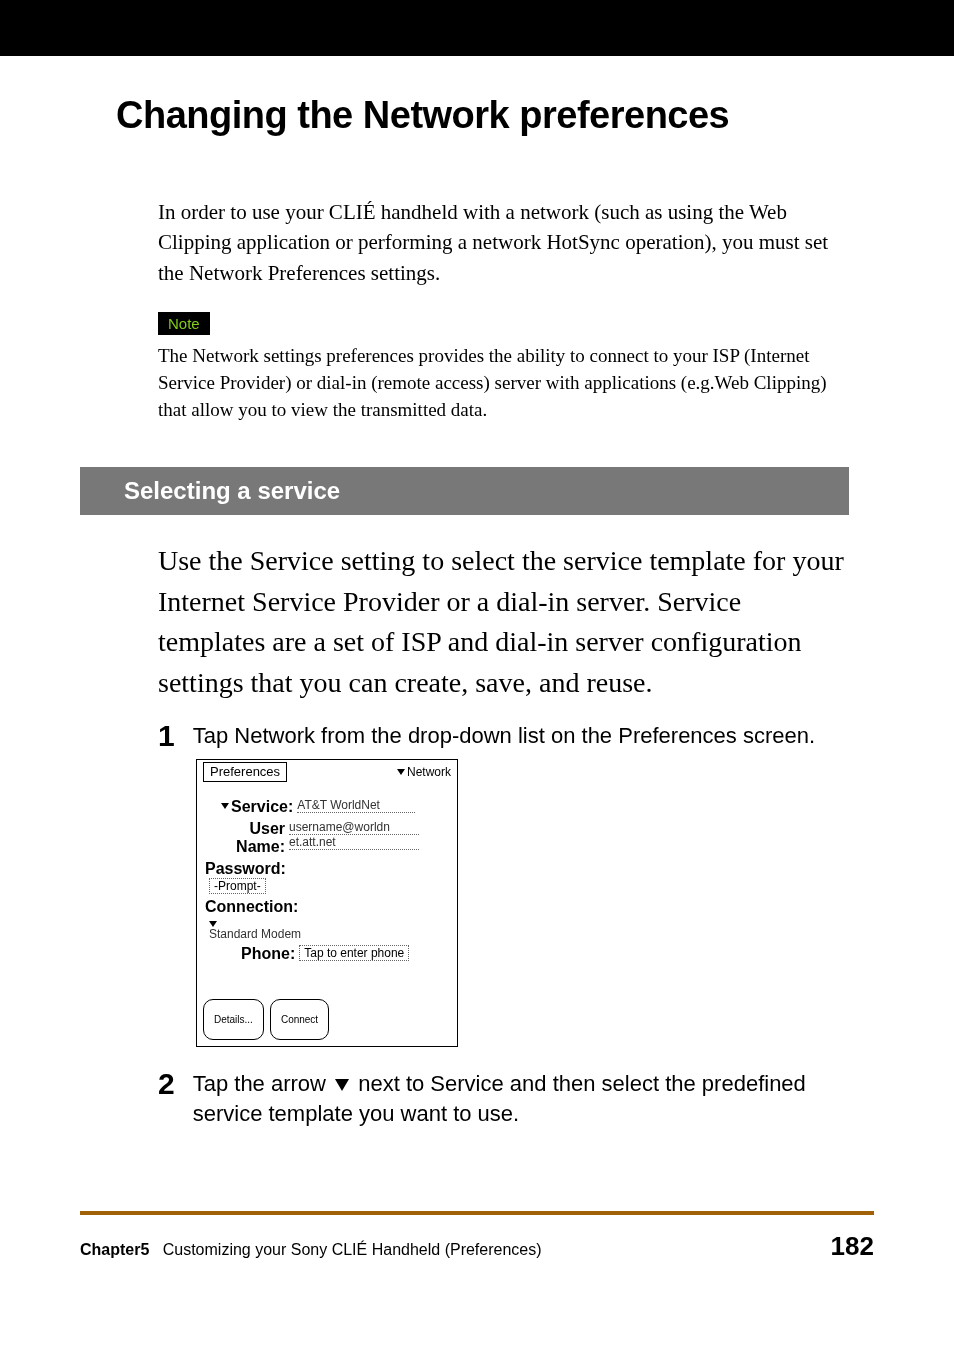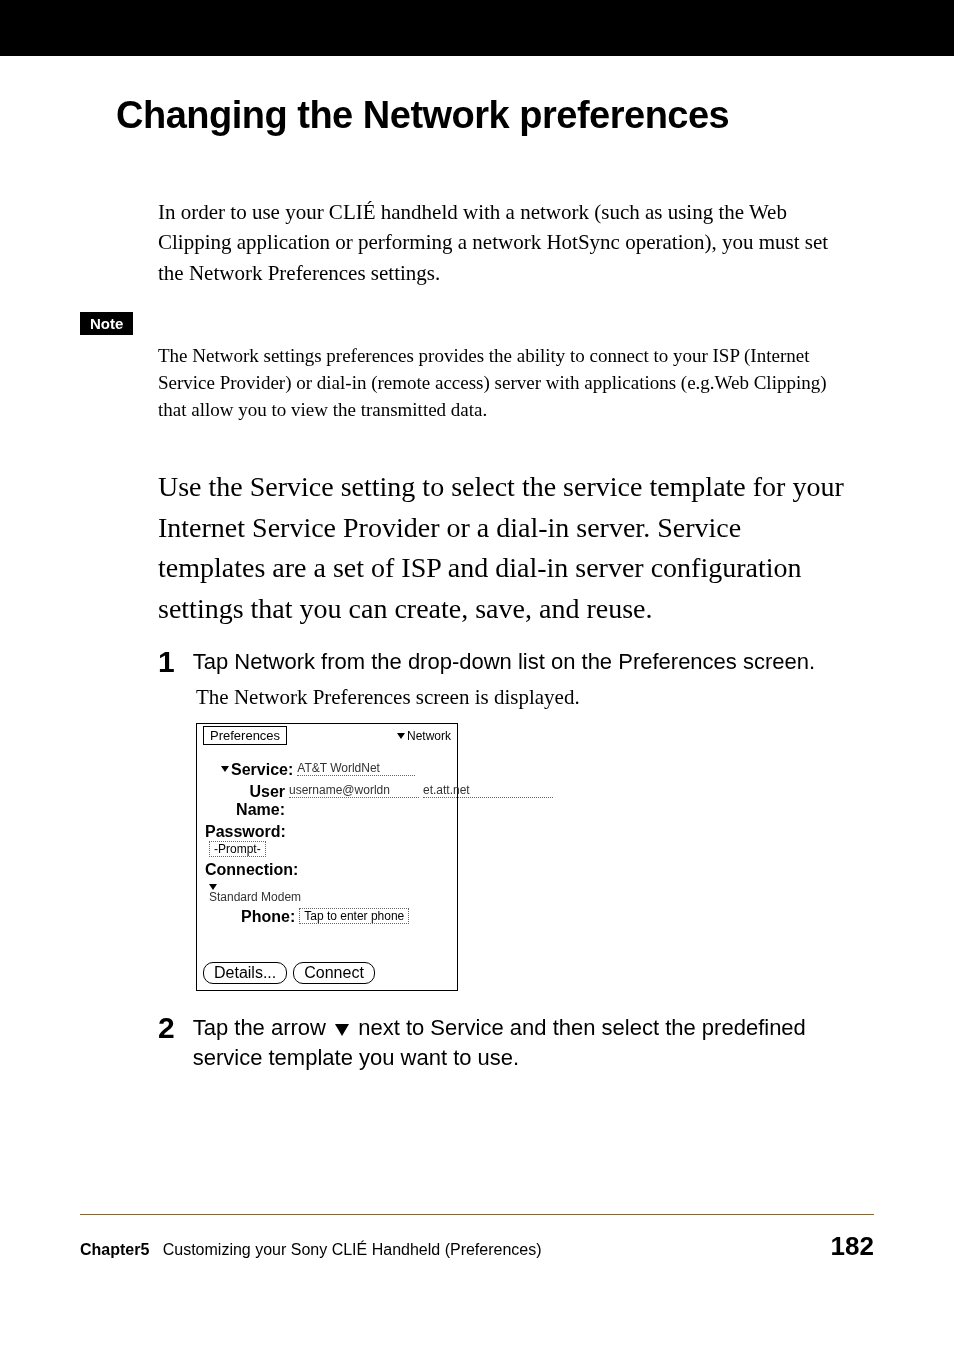--- a/index.html
+++ b/index.html
@@ -34,25 +34,26 @@
     .intro-text {
       font-size: 21px;
       line-height: 1.45;
       margin-left: 78px;
       margin-right: 30px;
       margin-bottom: 24px;
     }
     .note-badge {
       display: inline-block;
       background: #000;
-      color: #ffffff;
-      font-family: Arial, sans-serif;
-      font-weight: bold;
+      color: #84cc16;
+      font-family: Arial, sans-serif;
+      font-weight: normal;
       font-size: 15px;
       padding: 3px 10px;
+      margin-left: 78px;
       margin-bottom: 8px;
     }
     .note-text {
       font-size: 19px;
       line-height: 1.4;
       margin-left: 78px;
       margin-right: 20px;
       margin-bottom: 44px;
     }
     .section-header {
@@ -181,40 +182,40 @@
     }
     .palm-buttons-row {
       display: flex;
       gap: 6px;
       padding: 4px 6px 6px 6px;
       margin-top: 20px;
     }
     .palm-btn {
       border: 1px solid #000;
       border-radius: 10px;
-      padding: 1px 10px;
-      font-size: 16px;
+      padding: 14px 10px;
+      font-size: 10px;
       background: #fff;
     }
     .down-glyph {
       display: inline-block;
       width: 0;
       height: 0;
       border-left: 7px solid transparent;
       border-right: 7px solid transparent;
       border-top: 12px solid #000;
       vertical-align: middle;
       margin: 0 3px;
     }
     .footer {
       position: absolute;
       bottom: 90px;
       left: 80px;
       right: 80px;
-      border-top: 1px solid #a16207;
+      border-top: 4px solid #a16207;
       padding-top: 16px;
       display: flex;
       justify-content: space-between;
       align-items: baseline;
     }
     .footer-left {
       font-family: Arial, sans-serif;
       font-size: 16px;
     }
     .footer-chapter {
@@ -234,29 +235,29 @@
 <div class="content-area">
 
   <h1 class="page-title">Changing the Network preferences</h1>
 
   <p class="intro-text">In order to use your CLIÉ handheld with a network (such as using the Web Clipping application or performing a network HotSync operation), you must set the Network Preferences settings.</p>
 
   <span class="note-badge">Note</span>
 
   <p class="note-text">The Network settings preferences provides the ability to connect to your ISP (Internet Service Provider) or dial-in (remote access) server with applications (e.g.Web Clipping) that allow you to view the transmitted data.</p>
 
+  <div class="section-header">Selecting a service</div>
 
   <p class="section-intro">Use the Service setting to select the service template for your Internet Service Provider or a dial-in server. Service templates are a set of ISP and dial-in server configuration settings that you can create, save, and reuse.</p>
 
   <div class="step-row">
     <span class="step-number">1</span>
     <span class="step-text">Tap Network from the drop-down list on the Preferences screen.</span>
   </div>
 
-  <p class="step-subtext">The Network Preferences screen is displayed.</p>
 
   <div class="screenshot-container">
     <div class="palm-screen">
       <div class="palm-header-row">
         <span class="palm-title-box">Preferences</span>
         <span class="palm-header-spacer"></span>
         <span class="palm-dropdown-tiny">
           <span class="triangle-down-small"></span>
           <span>Network</span>
         </span>
@@ -265,21 +266,21 @@
       <div class="palm-body">
 
         <div class="palm-field-row" style="padding-left:16px;">
           <span class="triangle-down-small" style="margin-top:5px;"></span>
           <span class="palm-label">Service:</span>
           <span class="palm-value-underline" style="min-width:118px;">AT&amp;T WorldNet</span>
         </div>
 
         <div class="palm-field-row">
           <span class="palm-label" style="width:80px;">User Name:</span>
-          <div style="display:flex;flex-direction:row;">
+          <div style="display:flex;flex-direction:column;">
             <span class="palm-value-underline" style="min-width:130px;">username@worldn</span>
             <span class="palm-value-underline" style="min-width:130px;">et.att.net</span>
           </div>
         </div>
 
         <div class="palm-field-row" style="margin-top:4px;flex-direction:column;">
           <span class="palm-label" style="width:72px;">Password:</span>
           <span class="palm-value-box">-Prompt-</span>
         </div>
 

